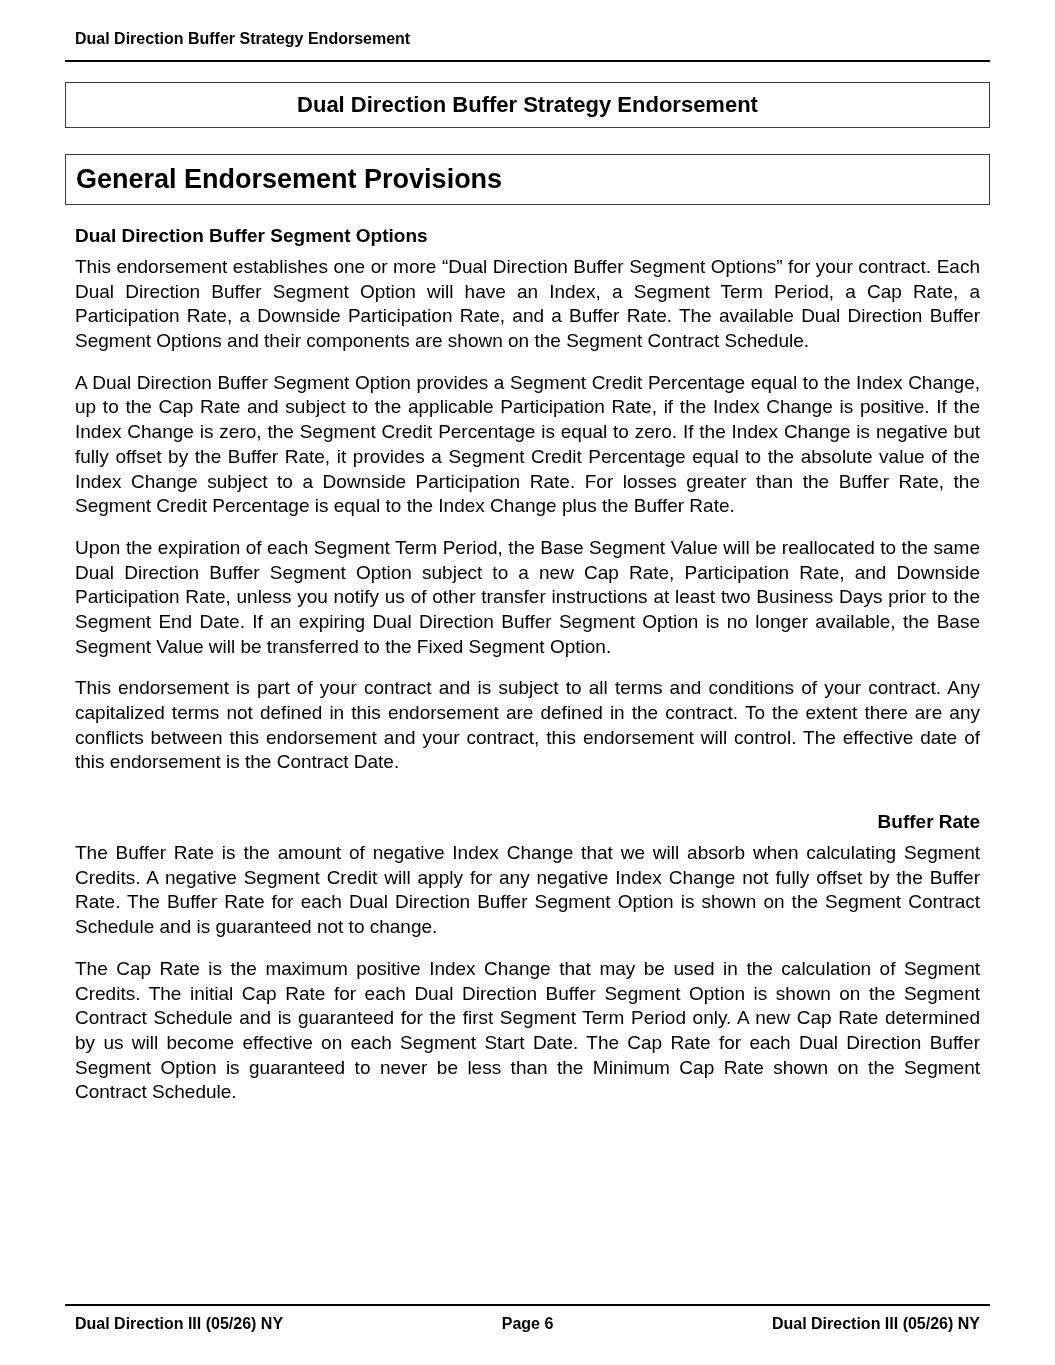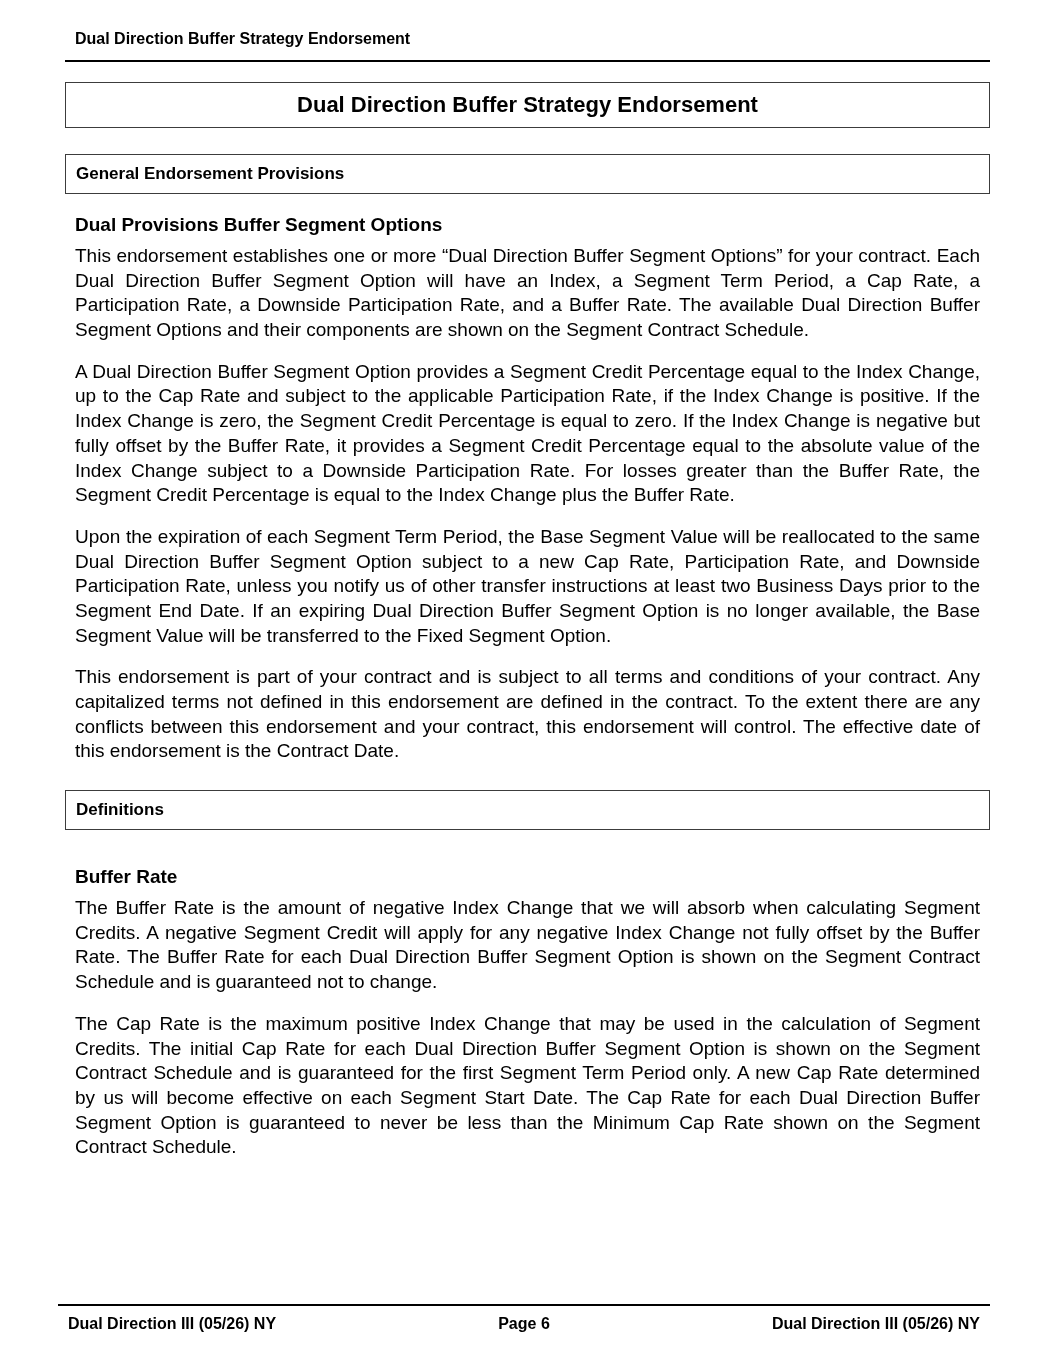--- a/index.html
+++ b/index.html
@@ -27,40 +27,40 @@
     padding: 9px 10px;
     text-align: center;
     font-weight: bold;
     font-size: 22px;
   }
   .section-box {
     margin-top: 26px;
     border: 1px solid #3c3c3c;
     padding: 9px 10px;
     font-weight: bold;
-    font-size: 17px;
+    font-size: 27px;
   }
   .section-body { padding: 0; }
   .sub-title {
     font-size: 19px;
     font-weight: bold;
     margin: 20px 0 7px 0;
     padding: 0 10px;
   }
   .para {
     font-size: 19px;
     line-height: 1.3;
     text-align: justify;
     margin: 8px 0 17px 0;
     padding: 0 10px;
   }
-  .defs .sub-title.first { margin-top: 36px; }
+  .defs .sub-title.first { margin-top: 36px; text-align: right; }
   .running-footer {
     position: absolute;
-    left: 58px;
+    left: 65px;
     right: 65px;
     bottom: 32px;
     border-top: 2px solid #000000;
     padding: 9px 10px 0 10px;
     display: flex;
     align-items: flex-end;
     font-weight: bold;
     font-size: 16px;
     gap: 10px;
   }
@@ -79,31 +79,28 @@
 
   <div class="title-box">
     <span>Dual Direction Buffer Strategy Endorsement</span>
   </div>
 
   <div class="section-box">
     <span>General Endorsement Provisions</span>
   </div>
 
   <div class="section-body">
-    <div class="sub-title">Dual Provisions Buffer Segment Options</div>
+    <div class="sub-title">Dual Direction Buffer Segment Options</div>
     <p class="para">This endorsement establishes one or more “Dual Direction Buffer Segment Options” for your contract. Each Dual Direction Buffer Segment Option will have an Index, a Segment Term Period, a Cap Rate, a Participation Rate, a Downside Participation Rate, and a Buffer Rate. The available Dual Direction Buffer Segment Options and their components are shown on the Segment Contract Schedule.</p>
     <p class="para">A Dual Direction Buffer Segment Option provides a Segment Credit Percentage equal to the Index Change, up to the Cap Rate and subject to the applicable Participation Rate, if the Index Change is positive. If the Index Change is zero, the Segment Credit Percentage is equal to zero. If the Index Change is negative but fully offset by the Buffer Rate, it provides a Segment Credit Percentage equal to the absolute value of the Index Change subject to a Downside Participation Rate. For losses greater than the Buffer Rate, the Segment Credit Percentage is equal to the Index Change plus the Buffer Rate.</p>
     <p class="para">Upon the expiration of each Segment Term Period, the Base Segment Value will be reallocated to the same Dual Direction Buffer Segment Option subject to a new Cap Rate, Participation Rate, and Downside Participation Rate, unless you notify us of other transfer instructions at least two Business Days prior to the Segment End Date. If an expiring Dual Direction Buffer Segment Option is no longer available, the Base Segment Value will be transferred to the Fixed Segment Option.</p>
 
     <p class="para">This endorsement is part of your contract and is subject to all terms and conditions of your contract. Any capitalized terms not defined in this endorsement are defined in the contract. To the extent there are any conflicts between this endorsement and your contract, this endorsement will control. The effective date of this endorsement is the Contract Date.</p>
   </div>
 
-  <div class="section-box">
-    <span>Definitions</span>
-  </div>
 
   <div class="section-body defs">
     <div class="sub-title first">Buffer Rate</div>
     <p class="para">The Buffer Rate is the amount of negative Index Change that we will absorb when calculating Segment Credits. A negative Segment Credit will apply for any negative Index Change not fully offset by the Buffer Rate. The Buffer Rate for each Dual Direction Buffer Segment Option is shown on the Segment Contract Schedule and is guaranteed not to change.</p>
 
     <p class="para">The Cap Rate is the maximum positive Index Change that may be used in the calculation of Segment Credits. The initial Cap Rate for each Dual Direction Buffer Segment Option is shown on the Segment Contract Schedule and is guaranteed for the first Segment Term Period only. A new Cap Rate determined by us will become effective on each Segment Start Date. The Cap Rate for each Dual Direction Buffer Segment Option is guaranteed to never be less than the Minimum Cap Rate shown on the Segment Contract Schedule.</p>
   </div>
 
   <div class="running-footer">
     <span class="f-left">Dual Direction III (05/26) NY</span>

